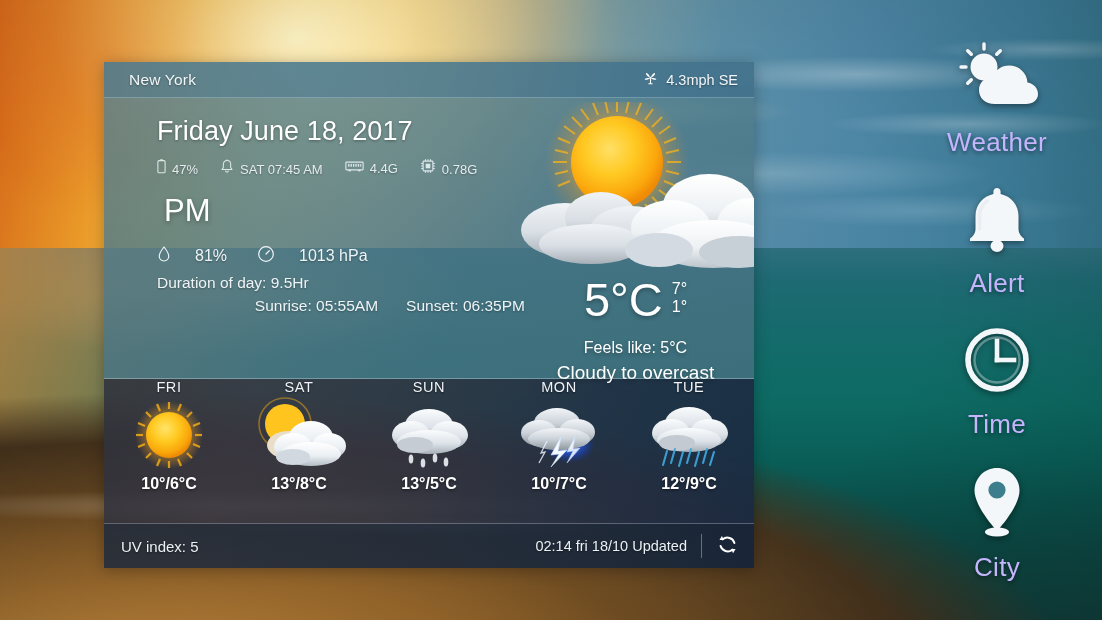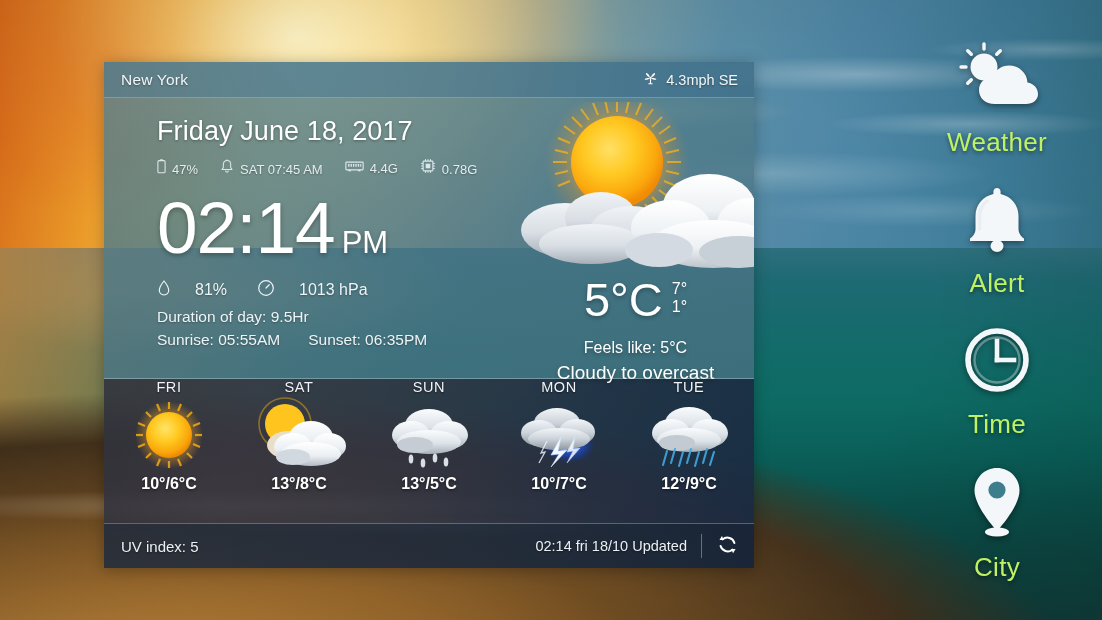--- a/index.html
+++ b/index.html
@@ -97,21 +97,21 @@
     box-shadow:0 2px 14px rgba(0,0,0,.28);
     overflow:hidden;
   }
 
   
   .w-header {
     height:36px; flex:0 0 36px;
     background:linear-gradient(90deg, rgba(77,122,143,.88) 0%, rgba(70,118,142,.88) 55%, rgba(64,112,138,.88) 100%);
     border-bottom:1px solid rgba(190,215,225,.35);
     display:flex; align-items:center; justify-content:space-between;
-    padding:0 16px 0 17px;
+    padding:0 16px 0 25px;
     color:#f2f6f8;
   }
   .city-name { font-size:15.5px; letter-spacing:.2px; text-shadow:0 1px 2px rgba(0,0,0,.35); }
   .wind-box { display:flex; align-items:center; gap:7px; font-size:14.5px; text-shadow:0 1px 2px rgba(0,0,0,.35); }
 
   
   .w-main {
     flex:1 1 auto;
     position:relative;
     background:
@@ -151,20 +151,21 @@
     color:#eef4f6; font-size:16px; text-shadow:0 1px 2px rgba(0,0,0,.3);
   }
   .env-item { display:flex; align-items:center; gap:24px; margin-right:30px; }
   .day-line {
     color:#eef4f6; font-size:15.5px; margin-top:7px;
     text-shadow:0 1px 2px rgba(0,0,0,.3);
   }
   .suns-line {
     display:flex; gap:28px; color:#eef4f6; font-size:15.5px; margin-top:5px;
     text-shadow:0 1px 2px rgba(0,0,0,.3);
+    justify-content:flex-end;
   }
 
   
   .art-wrap { position:absolute; left:-12px; top:-10px; width:270px; height:190px; }
   .temp-block {
     position:absolute; left:0; right:8px; top:164px;
     display:flex; flex-direction:column; align-items:center;
     color:#ffffff; text-shadow:0 2px 4px rgba(0,0,0,.32);
   }
   .temp-main-row { display:flex; align-items:flex-start; }
@@ -213,21 +214,21 @@
     position:absolute; right:0; top:0; width:210px; height:620px;
     display:flex; flex-direction:column; align-items:center;
     justify-content:space-around; padding:28px 0 26px 0;
   }
   .dock-item {
     display:flex; flex-direction:column; align-items:center; gap:7px;
     cursor:pointer;
   }
   .dock-ico { filter:drop-shadow(0 2px 3px rgba(0,0,0,.45)); }
   .dock-label {
-    font-size:26px; color:#bef264; letter-spacing:.3px;
+    font-size:26px; color:#c4b5fd; letter-spacing:.3px;
     text-shadow:0 2px 4px rgba(0,0,0,.45);
   }
 </style>
 </head>
 <body>
 
 <div id="wallpaper">
   <div class="wp-layer wp-sky"></div>
   <div class="wp-layer wp-glow"></div>
   <div class="wp-layer wp-cirrus"></div>
@@ -316,21 +317,20 @@
                 <path d="M3.5 6.2 L1.3 6.2 M3.5 9 L1.3 9 M3.5 11.8 L1.3 11.8"></path>
                 <path d="M14.5 6.2 L16.7 6.2 M14.5 9 L16.7 9 M14.5 11.8 L16.7 11.8"></path>
               </g>
             </svg>
           </span>
           <span>0.78G</span>
         </div>
       </div>
 
       <div class="clock-row">
-        <span class="clock-time">02:14</span>
         <span class="clock-ampm">PM</span>
       </div>
 
       <div class="env-row">
         <div class="env-item">
           <span>
             <svg width="14" height="18" viewBox="0 0 16 20">
               <path d="M8 2 C8 2 2.6 8.6 2.6 12.6 C2.6 15.8 5.0 18 8 18 C11.0 18 13.4 15.8 13.4 12.6 C13.4 8.6 8 2 8 2 Z" fill="none" stroke="#eef4f6" stroke-width="1.35" stroke-linejoin="round"></path>
             </svg>
           </span>

